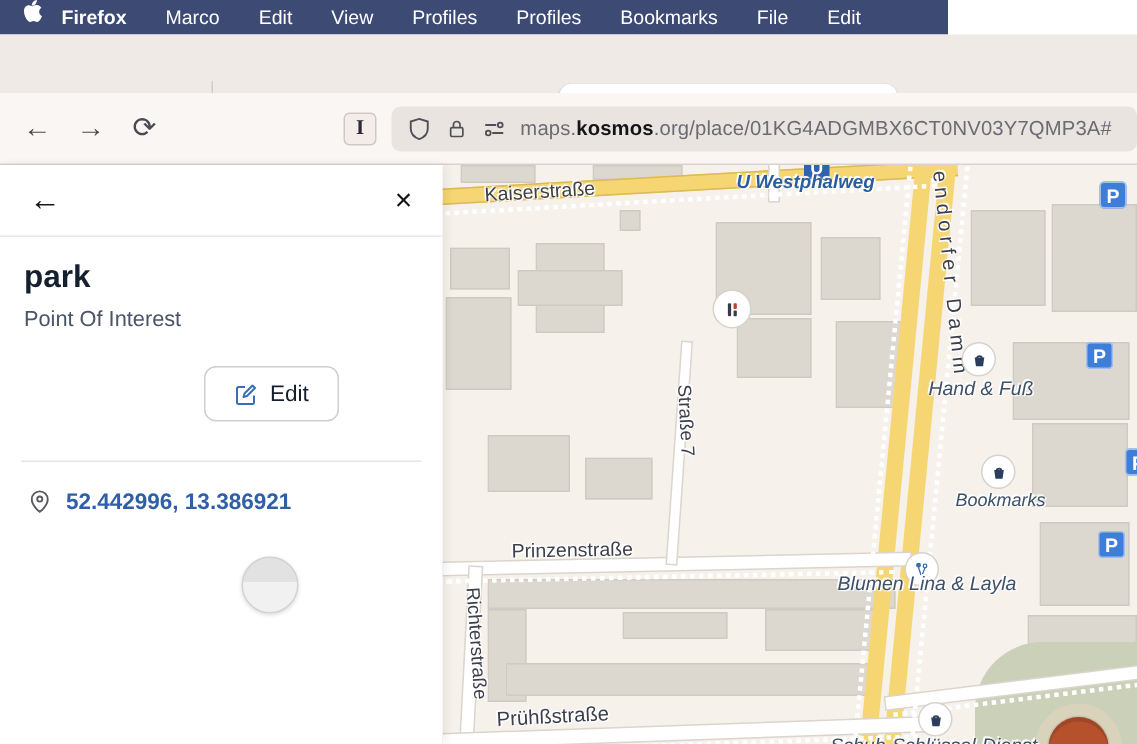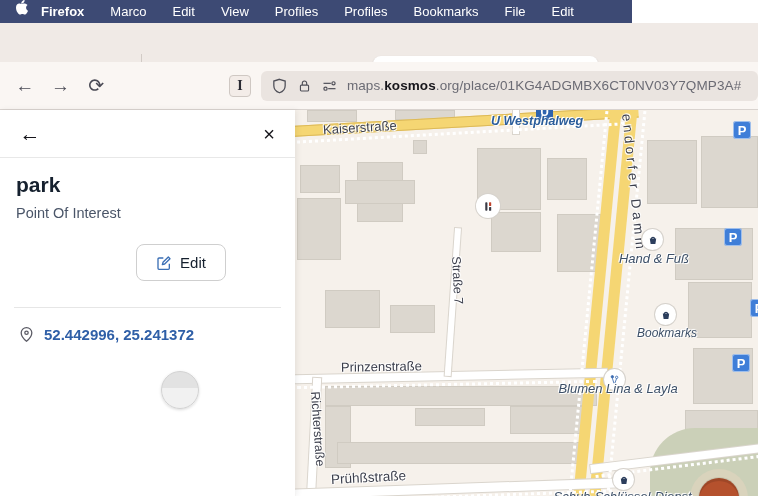--- a/index.html
+++ b/index.html
@@ -189,21 +189,21 @@
     <span>Edit</span>
   </div>
 
   <div class="pdivider"></div>
 
   <div class="coordrow">
     <svg width="17" height="19" viewBox="0 0 24 24" fill="none" stroke="#5a5a64" stroke-width="1.8">
       <path d="M12 21.5s-7.5-5.6-7.5-11.8a7.5 7.5 0 1 1 15 0C19.5 15.9 12 21.5 12 21.5z"></path>
       <circle cx="12" cy="9.5" r="2.4"></circle>
     </svg>
-    <span class="coordtext">52.442996, 25.241372</span>
+    <span class="coordtext">52.442996, 13.386921</span>
   </div>
 
   <div class="draghandle"></div>
 </div>
 
 <div class="map">
 
   <div class="b" style="left:12px;top:0;width:50px;height:12px"></div>
   <div class="b" style="left:100px;top:0;width:60px;height:10px"></div>
   <div class="b" style="left:5px;top:55px;width:40px;height:28px"></div>

